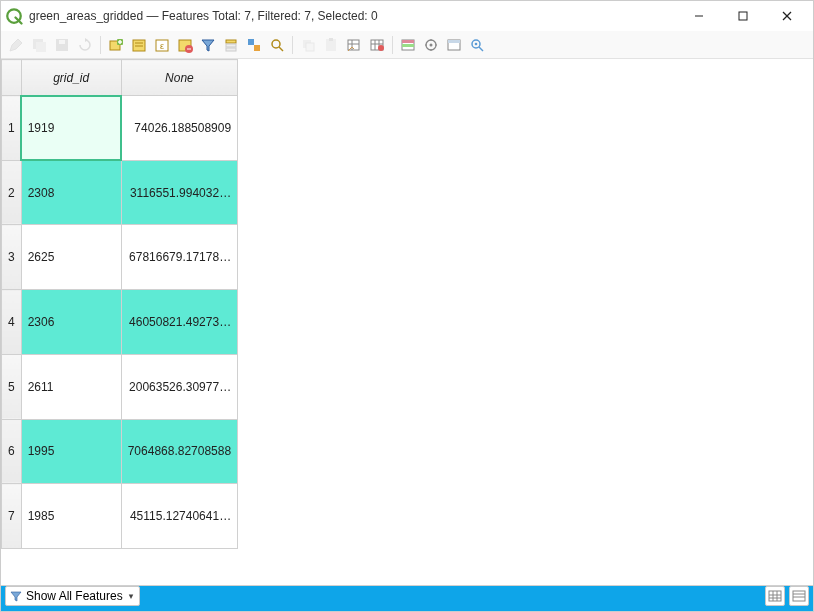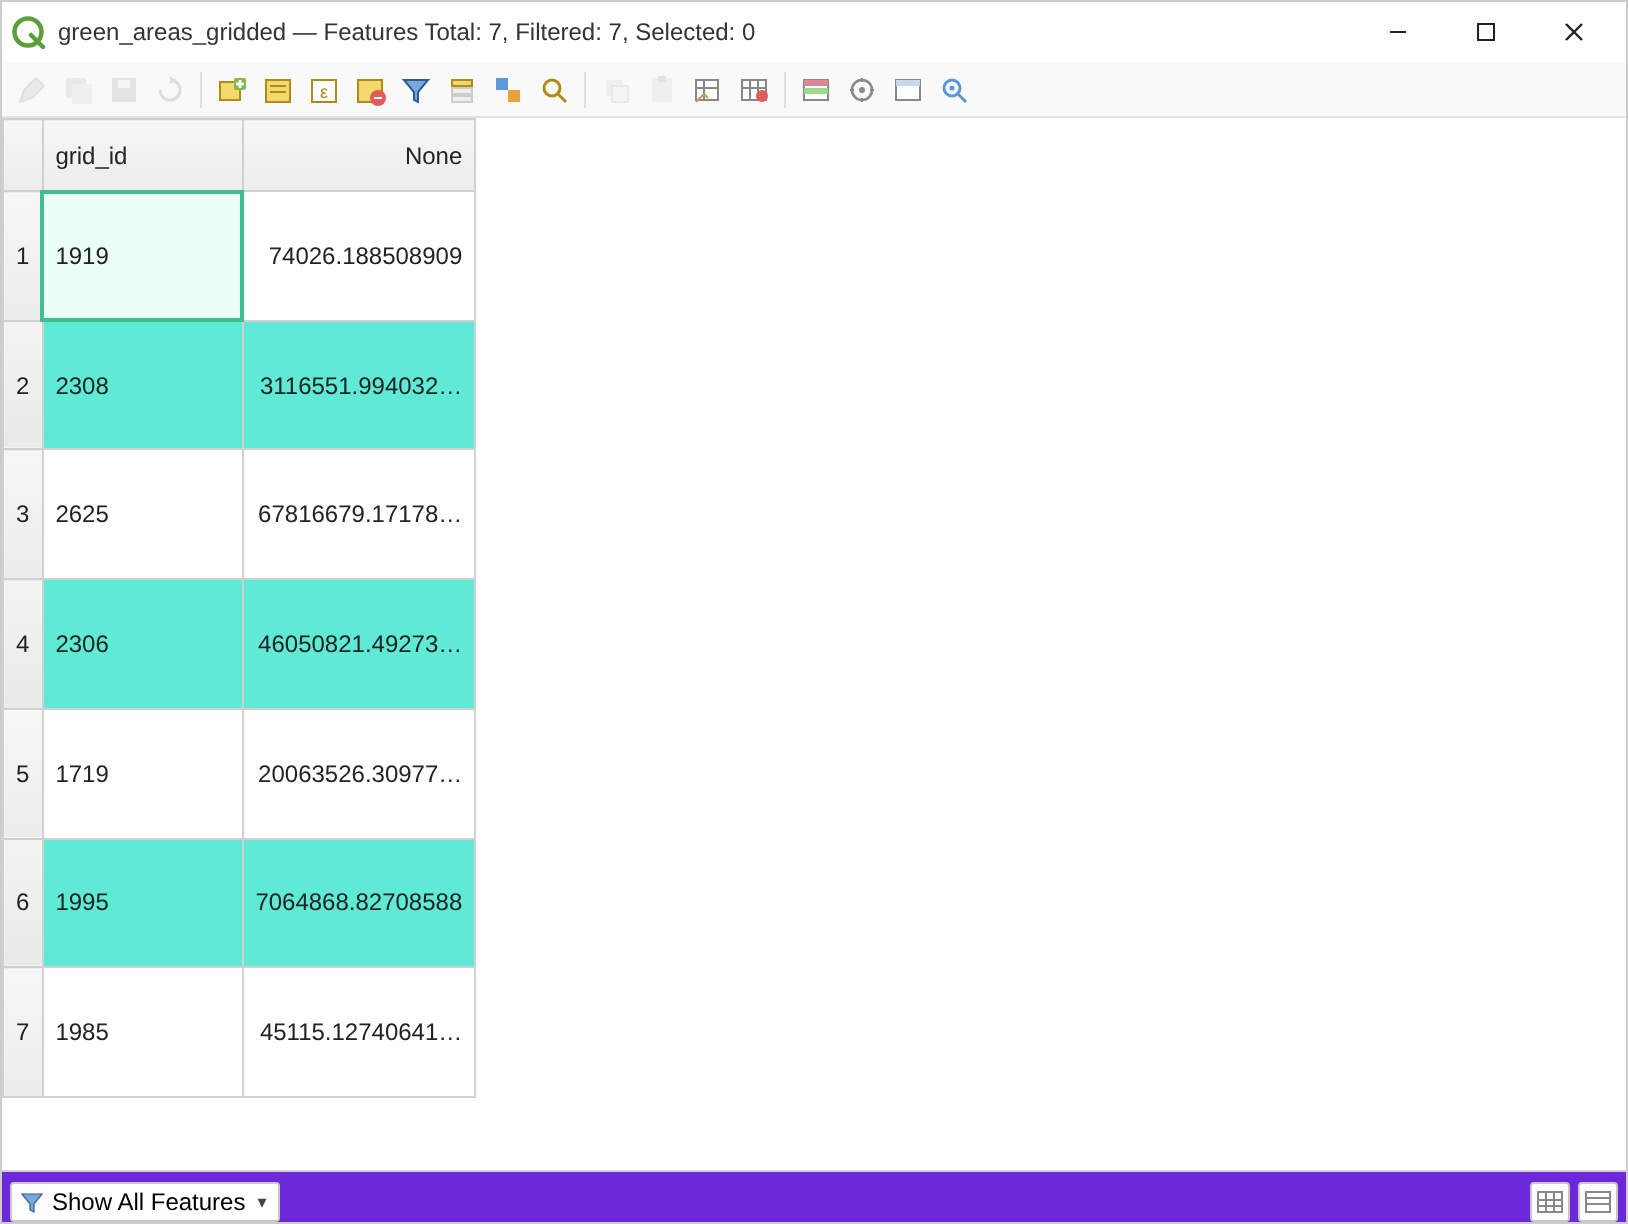--- a/index.html
+++ b/index.html
@@ -76,21 +76,23 @@
     padding: 0 6px;
     font-weight: normal;
     font-size: 12px;
     color: #222;
     white-space: nowrap;
     overflow: hidden;
     text-overflow: ellipsis;
   }
   .attr thead th {
     background: linear-gradient(#f7f7f7, #ececec);
+    text-align: center;
     height: 36px;
+    font-style: italic;
   }
   .attr .rowhead {
     background: linear-gradient(#f7f7f7, #ececec);
     text-align: center;
     width: 14px;
     min-width: 14px;
   }
   .col-grid { width: 100px; text-align: left; }
   .col-none { width: 100px; text-align: right; }
   .attr tbody tr.even td.cell { background: #5eead4; }
@@ -103,23 +105,23 @@
   .corner {
     width: 14px; min-width:14px;
     background: linear-gradient(#f7f7f7,#ececec);
   }
   .rest { flex: 1; }
   
   .statusbar {
     height: 26px;
     border-top: 1px solid #d0d0d0;
     display: flex;
-    align-items: flex-end;
+    align-items: flex-start;
     padding: 0 4px;
-    background: #6d28d9;
+    background: #0ea5e9;
     gap: 4px;
     margin-top: 36px;
   }
   .status-btn {
     display: flex;
     align-items: center;
     gap: 4px;
     border: 1px solid #c8c8c8;
     background: #fff;
     height: 20px;
@@ -329,21 +331,21 @@
         <td class="cell col-grid">2625</td>
         <td class="cell col-none">67816679.17178…</td>
       </tr>
       <tr class="even">
         <td class="rowhead">4</td>
         <td class="cell col-grid">2306</td>
         <td class="cell col-none">46050821.49273…</td>
       </tr>
       <tr>
         <td class="rowhead">5</td>
-        <td class="cell col-grid">1719</td>
+        <td class="cell col-grid">2611</td>
         <td class="cell col-none">20063526.30977…</td>
       </tr>
       <tr class="even">
         <td class="rowhead">6</td>
         <td class="cell col-grid">1995</td>
         <td class="cell col-none">7064868.82708588</td>
       </tr>
       <tr>
         <td class="rowhead">7</td>
         <td class="cell col-grid">1985</td>

